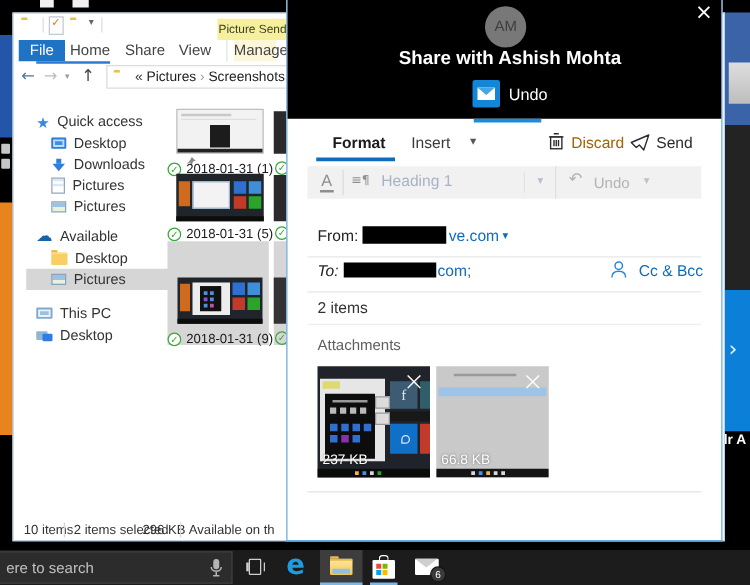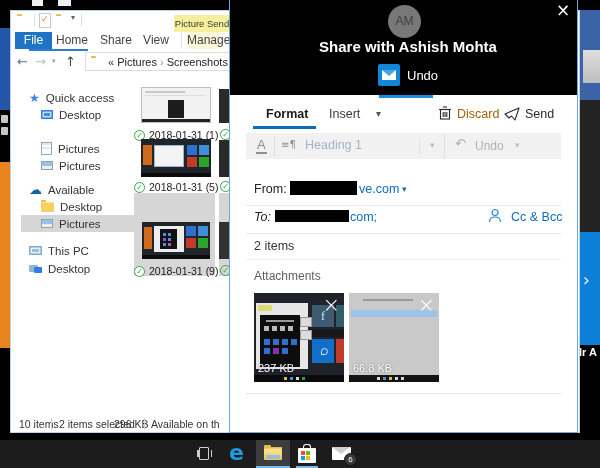--- a/index.html
+++ b/index.html
@@ -97,20 +97,30 @@
       <span class="sb-ic glyph" style="color:#3a87e0;font-size:12px;">★</span>
       <span class="txt" style="font-size:11.5px;">Quick access</span>
     </div>
     <div class="sb-row" style="top:95px;left:30px;">
       <span class="sb-ic" style="width:12px;height:9px;background:#3d8fe0;border-radius:1px;box-shadow:inset 0 0 0 1.5px #2f7de1, inset 0 0 0 3px #bfe0f8;"></span>
       <span class="txt">Desktop</span>
       <svg class="pin" width="8" height="8" viewBox="0 0 8 8">
           <path d="M4.5.5 7.5 3.5 5.6 4 4 7.6 3.2 4.9.4 6.3 2.8 3.4 Z" fill="#8a8a8a"></path>
         </svg>
     </div>
+    <div class="sb-row" style="top:112px;left:30px;">
+      <span class="sb-ic" style="width:12px;height:10px;position:relative;">
+        <span style="position:absolute;left:4px;top:0;width:4px;height:4px;background:#2f7de1;"></span>
+        <span style="position:absolute;left:1px;top:4px;width:0;height:0;border-left:5px solid transparent;border-right:5px solid transparent;border-top:6px solid #2f7de1;"></span>
+      </span>
+      <span class="txt">Downloads</span>
+      <svg class="pin" width="8" height="8" viewBox="0 0 8 8">
+          <path d="M4.5.5 7.5 3.5 5.6 4 4 7.6 3.2 4.9.4 6.3 2.8 3.4 Z" fill="#8a8a8a"></path>
+        </svg>
+    </div>
     <div class="sb-row" style="top:129px;left:30px;">
       <span class="sb-ic" style="width:9px;height:11px;background:#fff;border:1px solid #93a8c0;box-shadow:inset 0 2px 0 #dce7f5, inset 0 4px 0 #fff, inset 0 6px 0 #dce7f5;"></span>
       <span class="txt">Pictures</span>
       <svg class="pin" width="8" height="8" viewBox="0 0 8 8">
           <path d="M4.5.5 7.5 3.5 5.6 4 4 7.6 3.2 4.9.4 6.3 2.8 3.4 Z" fill="#8a8a8a"></path>
         </svg>
     </div>
     <div class="sb-row" style="top:146px;left:30px;">
       <span class="sb-ic" style="width:12px;height:9px;background:linear-gradient(#9cc3e6 55%,#e8f2dc 55%);border:1px solid #8ba3b8;box-sizing:border-box;"></span>
       <span class="txt">Pictures</span>
@@ -310,20 +320,31 @@
       <span class="abs" style="left:0;top:82px;width:90px;height:7px;background:#141414;"></span>
       <span class="abs" style="left:28px;top:84px;width:3px;height:3px;background:#d8d8d8;box-shadow:6px 0 0 #4f8fe0,12px 0 0 #e8b94f,18px 0 0 #d8d8d8,24px 0 0 #d8d8d8;"></span>
       <span class="size">66.8 KB</span>
       <span class="xbtn glyph">×</span>
     </div>
 
     <div class="divider" style="top:393px;background:#e3e3e3;"></div>
   </div>
 
   <div id="taskbar" class="abs">
+    <div class="abs" style="left:0;top:1px;width:186px;height:26px;background:#2c2c2c;border:1px solid #3e3e3e;border-left:none;box-sizing:border-box;">
+      <span class="abs txt" style="left:5px;top:5px;font-size:12px;color:#c0c0c0;">ere to search</span>
+      <svg width="10" height="15" viewBox="0 0 10 15" style="position:absolute;left:168px;top:5px;">
+          <g fill="none" stroke="#b5b5b5" stroke-width="1.2">
+            <rect x="3.2" y="0.8" width="3.6" height="7" rx="1.8" fill="#b5b5b5"></rect>
+            <path d="M1 6.5 C1 11 9 11 9 6.5"></path>
+            <line x1="5" y1="10.5" x2="5" y2="13"></line>
+            <line x1="2.5" y1="13.5" x2="7.5" y2="13.5"></line>
+          </g>
+        </svg>
+    </div>
     <span class="abs" style="left:197px;top:7px;width:15px;height:14px;">
       <span class="abs" style="left:2px;top:0;width:10px;height:13px;border:1.3px solid #cfcfcf;box-sizing:border-box;border-radius:1px;"></span>
       <span class="abs" style="left:0;top:3px;width:1.5px;height:7px;background:#cfcfcf;"></span>
       <span class="abs" style="left:13.5px;top:3px;width:1.5px;height:7px;background:#cfcfcf;"></span>
     </span>
     <span class="abs txt" style="left:229px;top:0px;color:#1b9de2;font-size:22px;font-weight:bold;font-family:'DejaVu Sans',sans-serif;">e</span>
     <div class="abs" style="left:256px;top:0;width:34px;height:28px;background:#3d3d3d;">
       <span class="abs" style="left:8px;top:7px;width:18px;height:13px;background:linear-gradient(#ffe9a0,#f3c64e);border-radius:1px;box-shadow:inset 0 1.5px 0 #e8b94f;">
         <span class="abs" style="left:0;top:-2px;width:7px;height:2px;background:#e8b94f;border-radius:1px 1px 0 0;"></span>
         <span class="abs" style="left:2px;bottom:1px;width:14px;height:4px;background:#8ec0e8;"></span>

